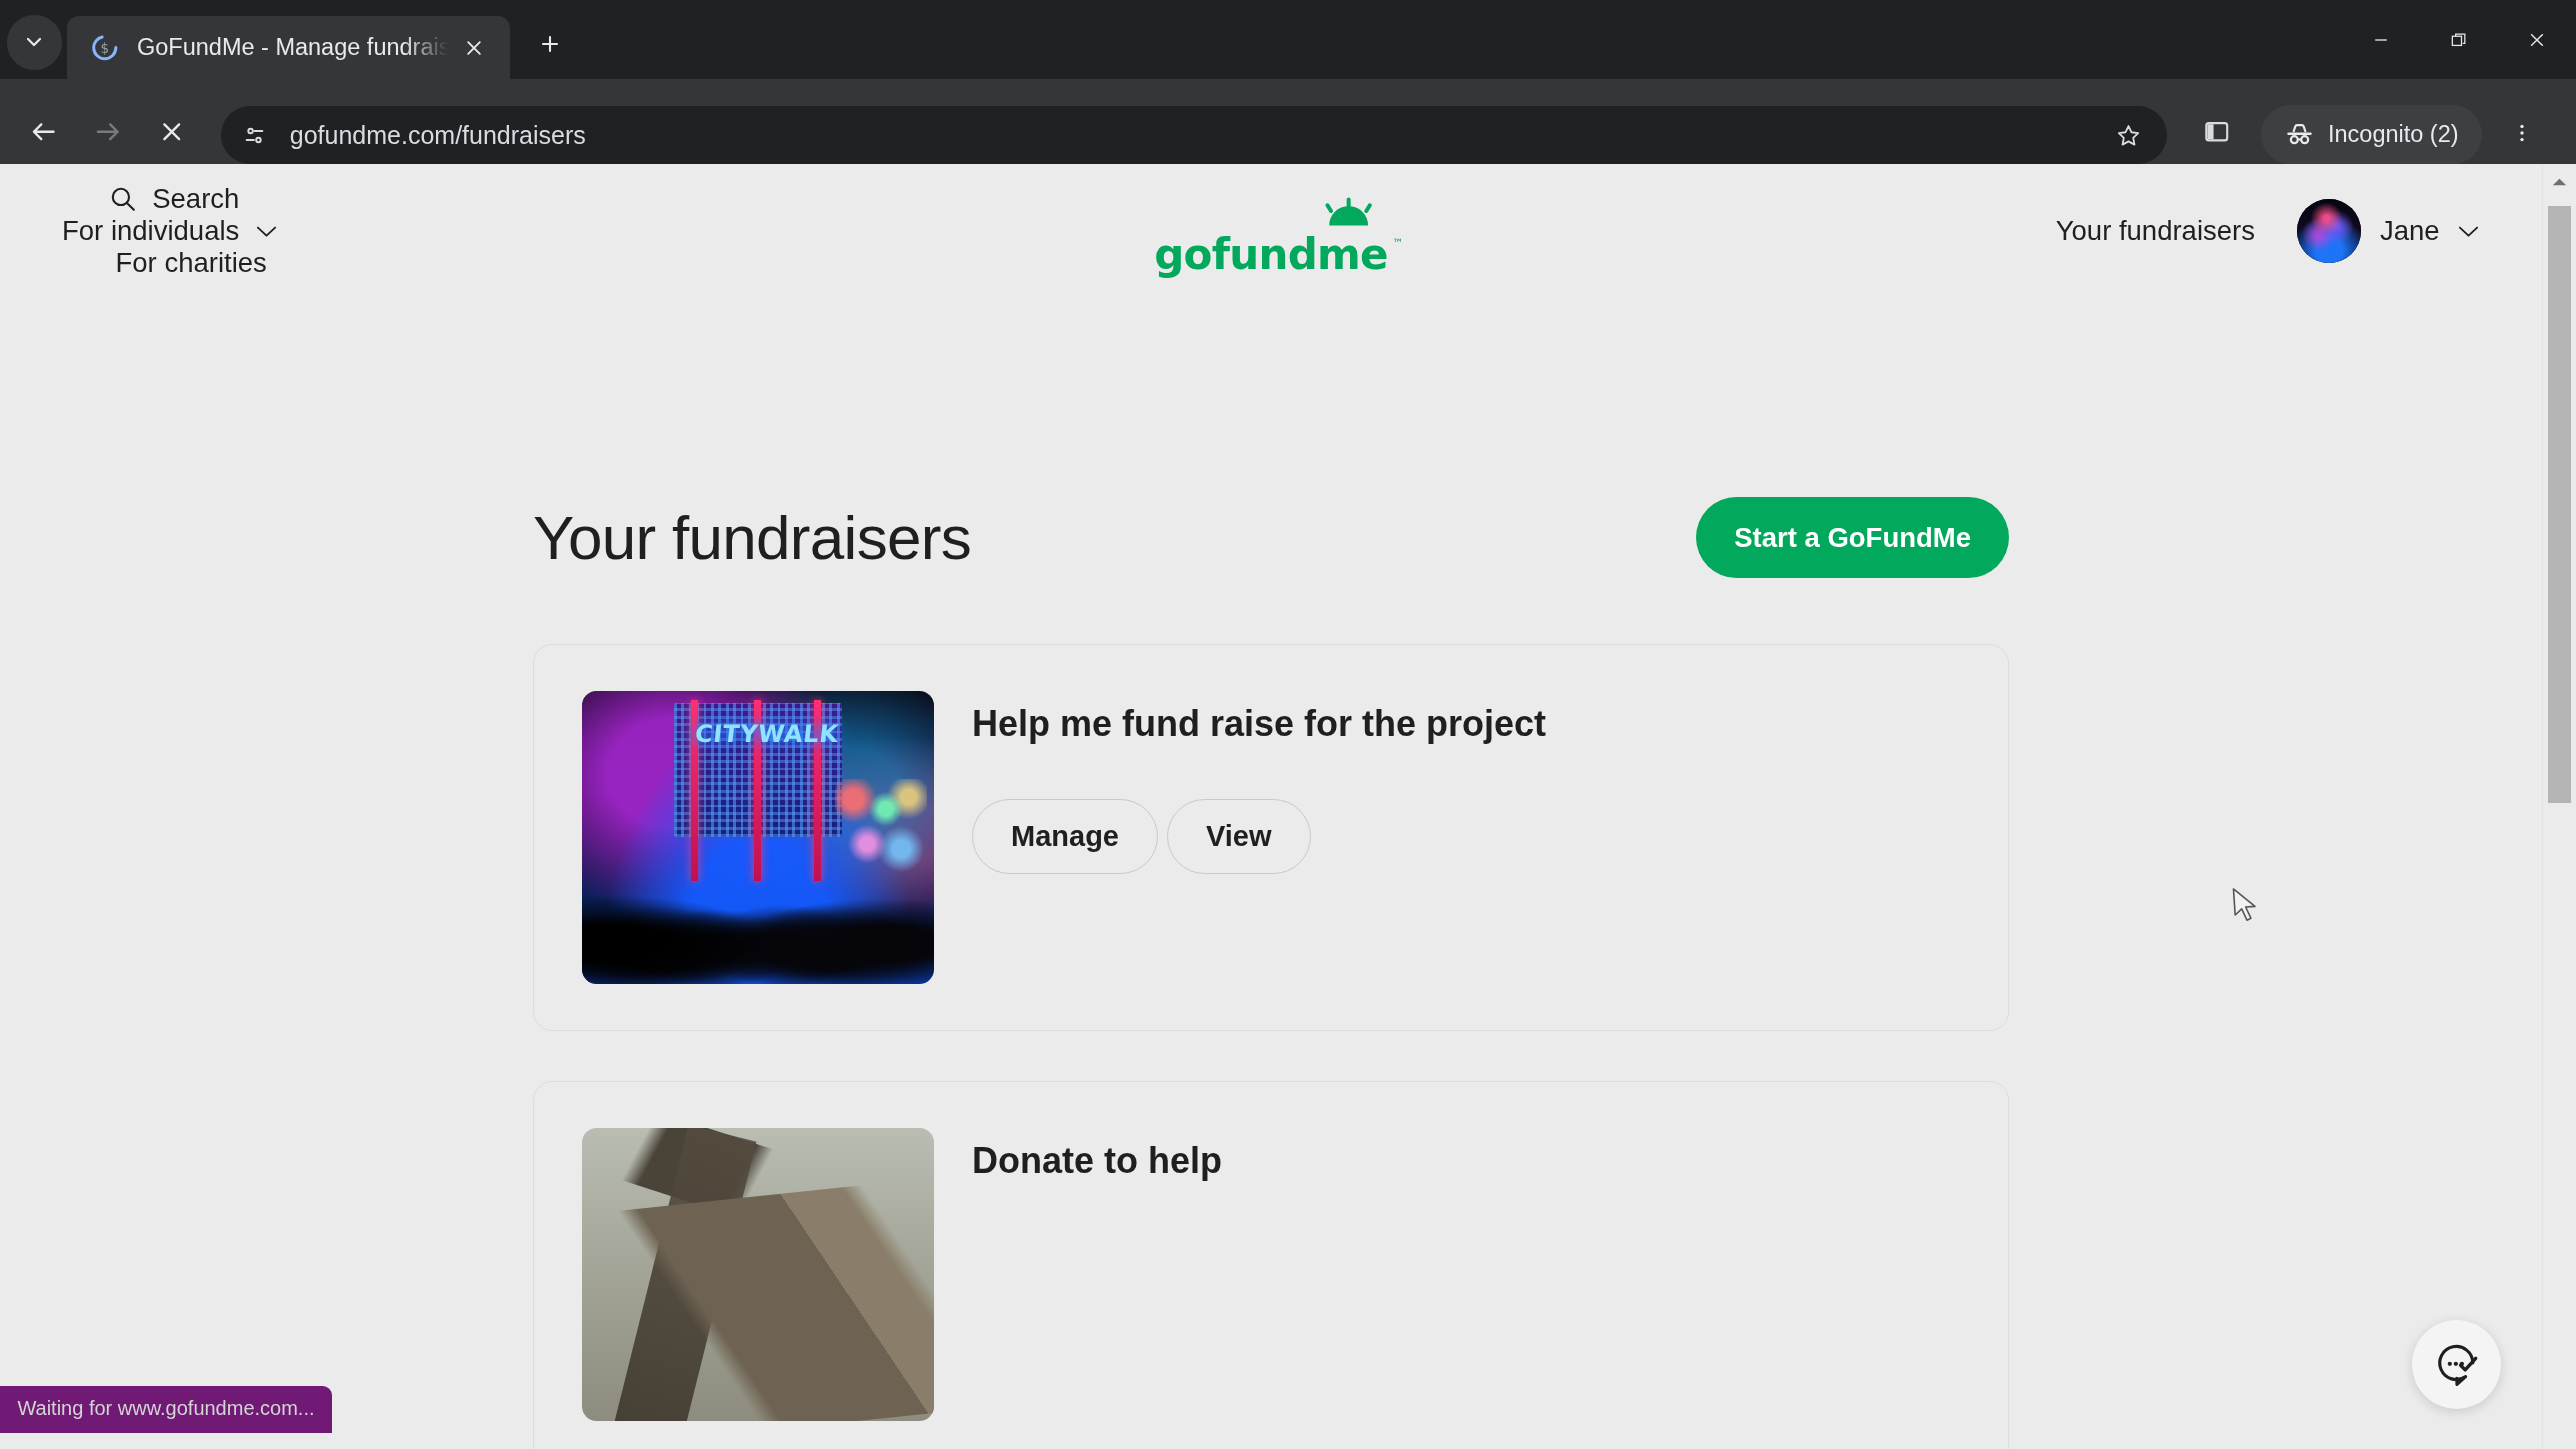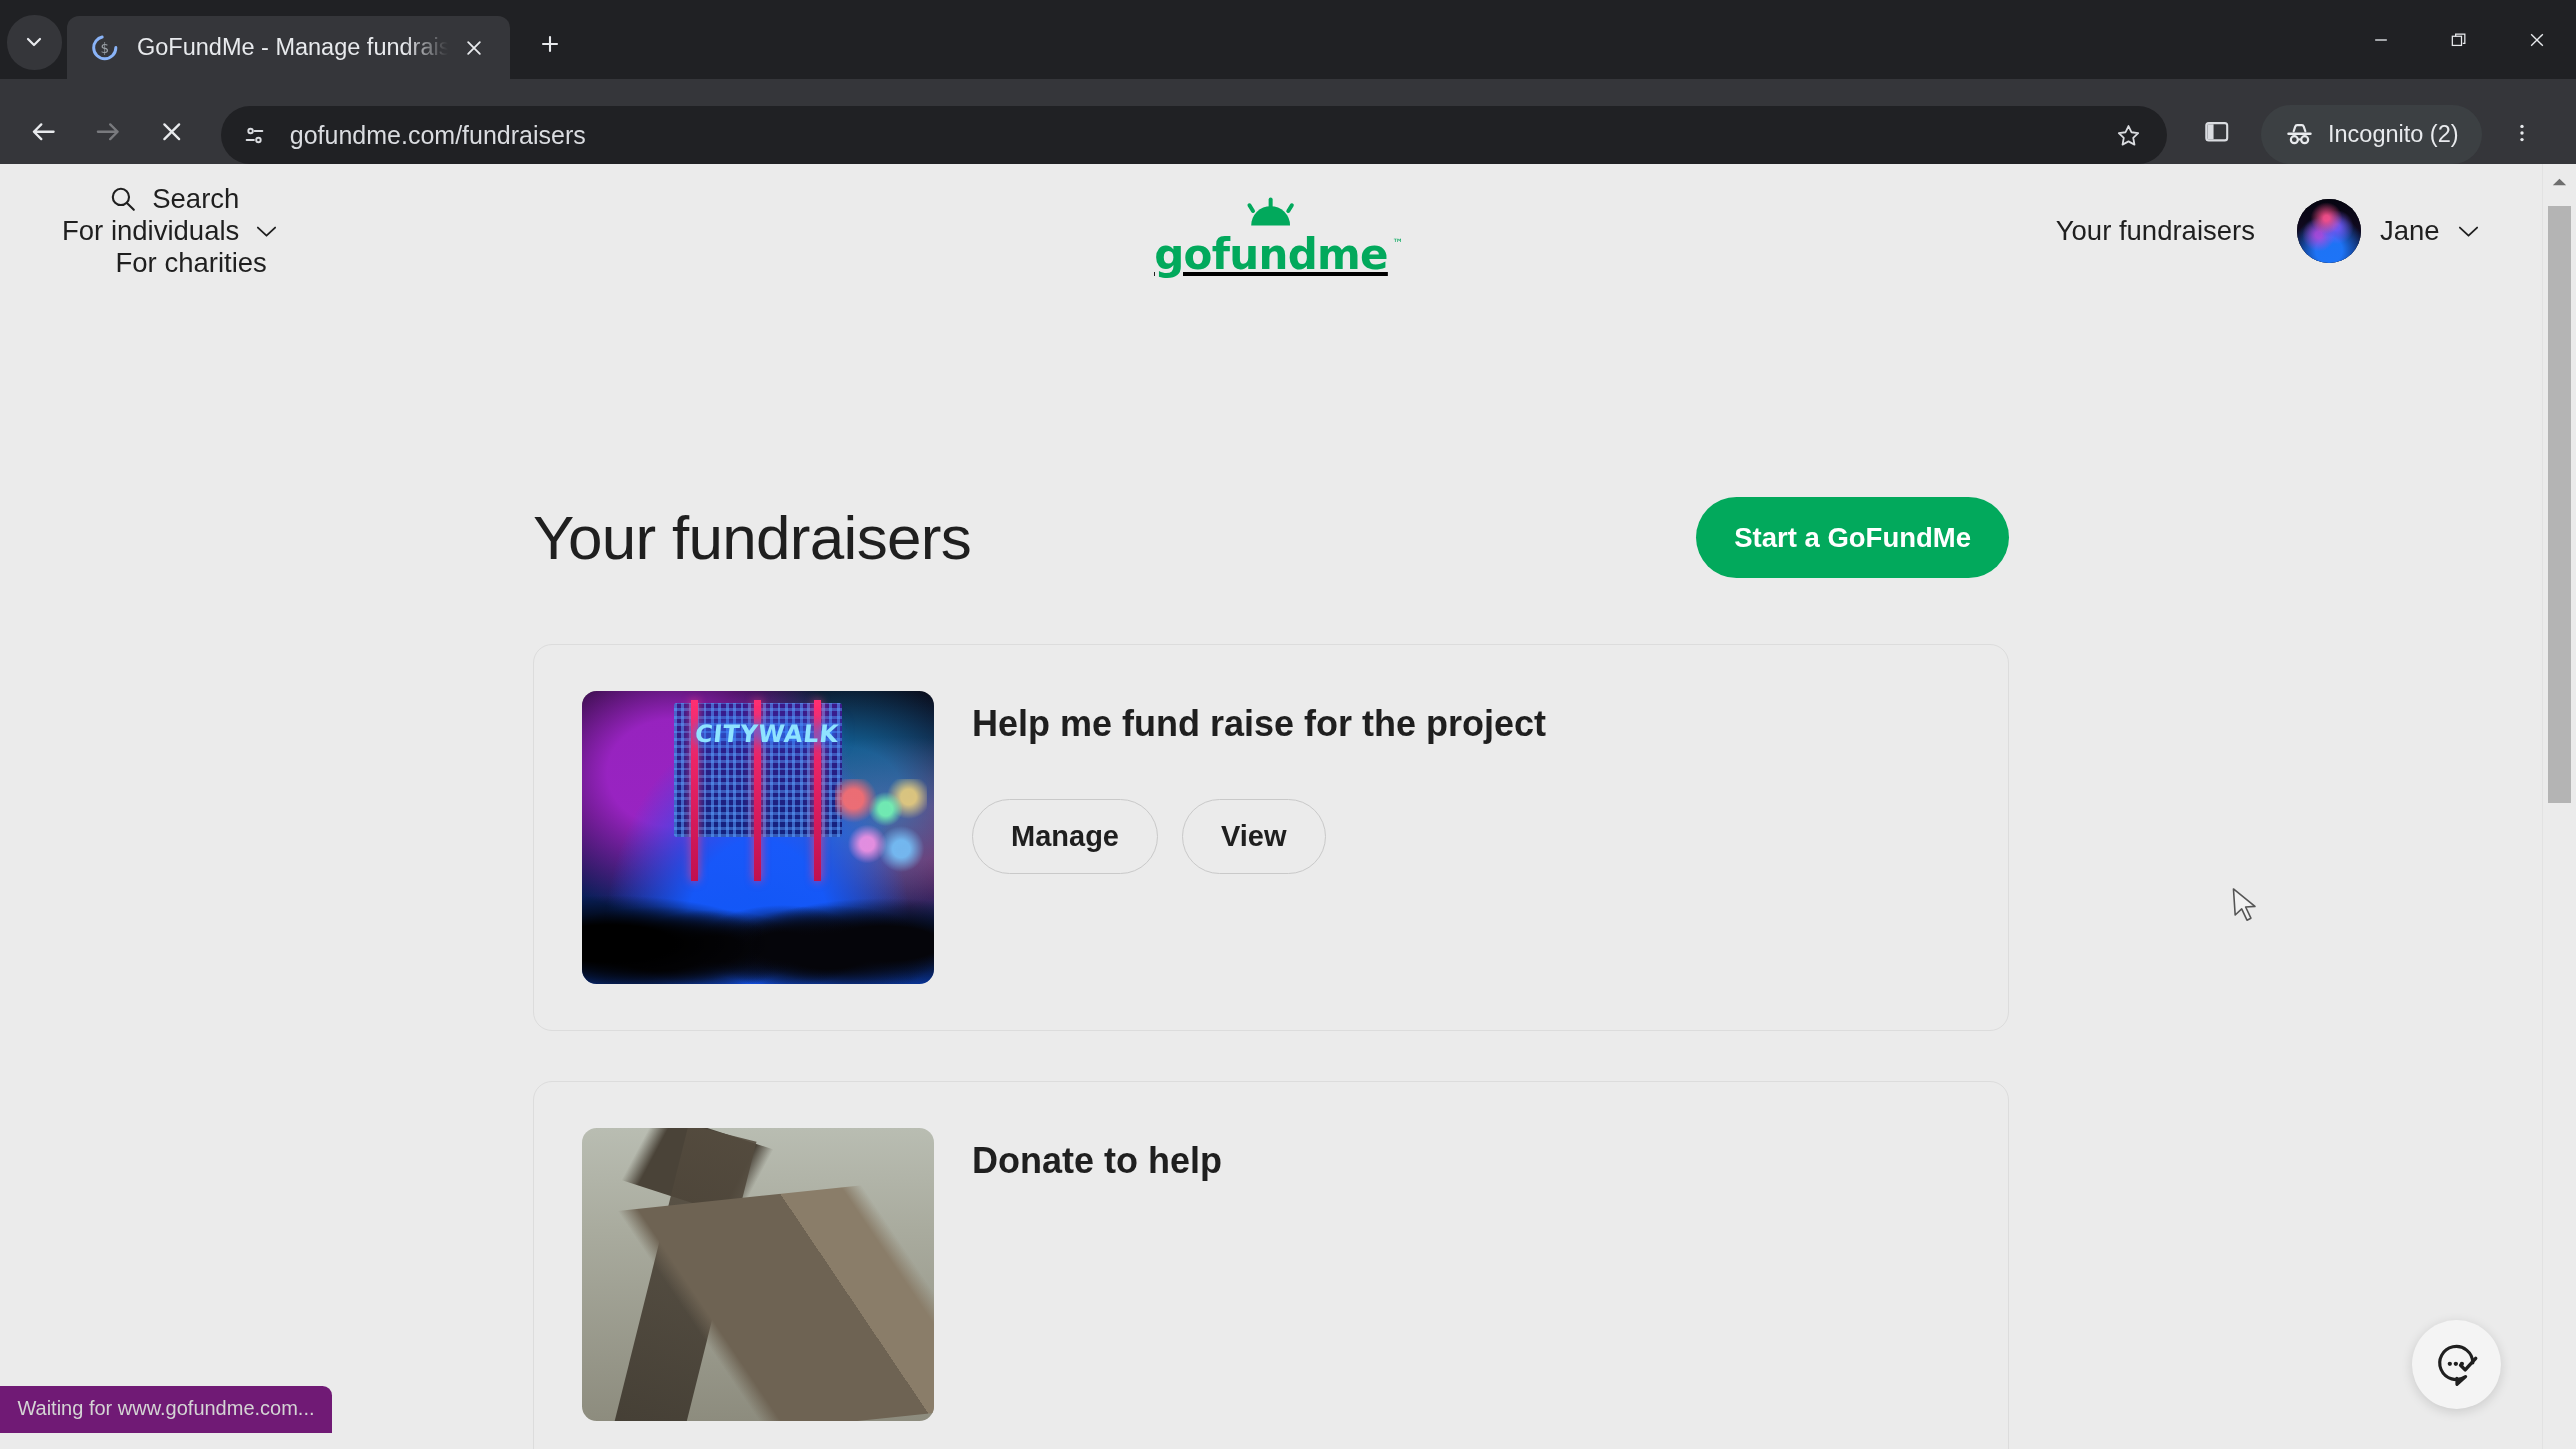--- a/index.html
+++ b/index.html
@@ -215,23 +215,22 @@
   .nav-item .chev svg { width: 23px; height: 14.8px; }
 
   .logo-wrap {
     position: absolute;
     left: 50%;
     transform: translateX(-50%);
     top: 50%;
     margin-top: -35px;
     display: flex;
     flex-direction: column;
-    align-items: center;
-    cursor: pointer;
-    text-decoration: underline;
+    align-items: flex-end;
+    cursor: pointer;
   }
   .logo-sun { margin-bottom: 1.3px; }
   .logo-text {
     font-family: "DejaVu Sans", sans-serif;
     font-size: 42px;
     font-weight: bold;
     color: #02a95c;
     letter-spacing: -0.7px;
     line-height: 1;
     position: relative;
@@ -437,21 +436,21 @@
     font-weight: bold;
     color: #1f1f1f;
   }
   .card-meta {
     font-size: 27px;
     color: #767676;
     margin-top: 38px;
   }
   .card-actions {
     display: flex;
-    gap: 24px;
+    gap: 9px;
     margin-top: 54px;
   }
   .ghost-btn {
     background: transparent;
     border: 1.3px solid #c9c9c9;
     border-radius: 38px;
     height: 75px;
     padding: 0 38px;
     font-size: 29px;
     font-weight: bold;

